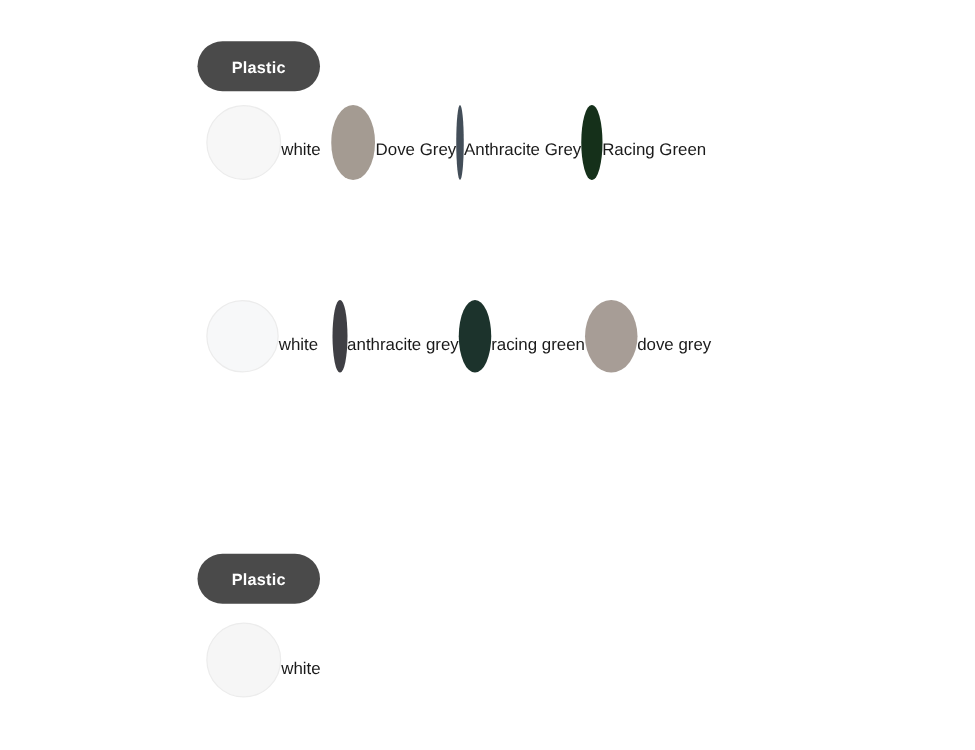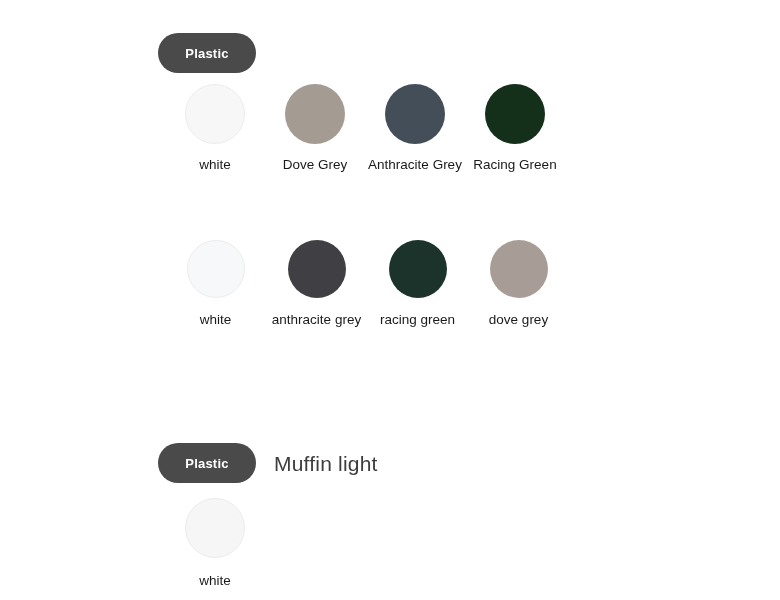--- a/index.html
+++ b/index.html
@@ -65,21 +65,21 @@
 
   
   .swatch-row {
     display: flex;
     align-items: flex-start;
     padding-left: 161px;
   }
   .swatch-item {
     width: 100px;
     display: flex;
-    flex-direction: column;
+    flex-direction: row;
     align-items: center;
     flex: 0 0 auto;
   }
   .swatch-item.metal { width: 101px; }
 
   .swatch-circle {
     width: 60px;
     height: 60px;
     border-radius: 50%;
     box-sizing: border-box;
@@ -167,21 +167,20 @@
         <span class="swatch-circle" style="background: rgb(167, 157, 150);"></span>
         <span class="swatch-label" style="color: rgb(26, 26, 26);">dove grey</span>
       </div>
 
     </div>
   </div>
 
   <div class="swatch-section section-plastic-2">
     <div class="section-header">
       <span class="category-pill" style="background: rgb(74, 74, 74); color: rgb(255, 255, 255);">Plastic</span>
-      <span class="section-title">Muffin light</span>
     </div>
     <div class="swatch-row">
 
       <div class="swatch-item">
         <span class="swatch-circle is-light" style="background: rgb(246, 246, 246);"></span>
         <span class="swatch-label" style="color: rgb(26, 26, 26);">white</span>
       </div>
 
     </div>
   </div>

